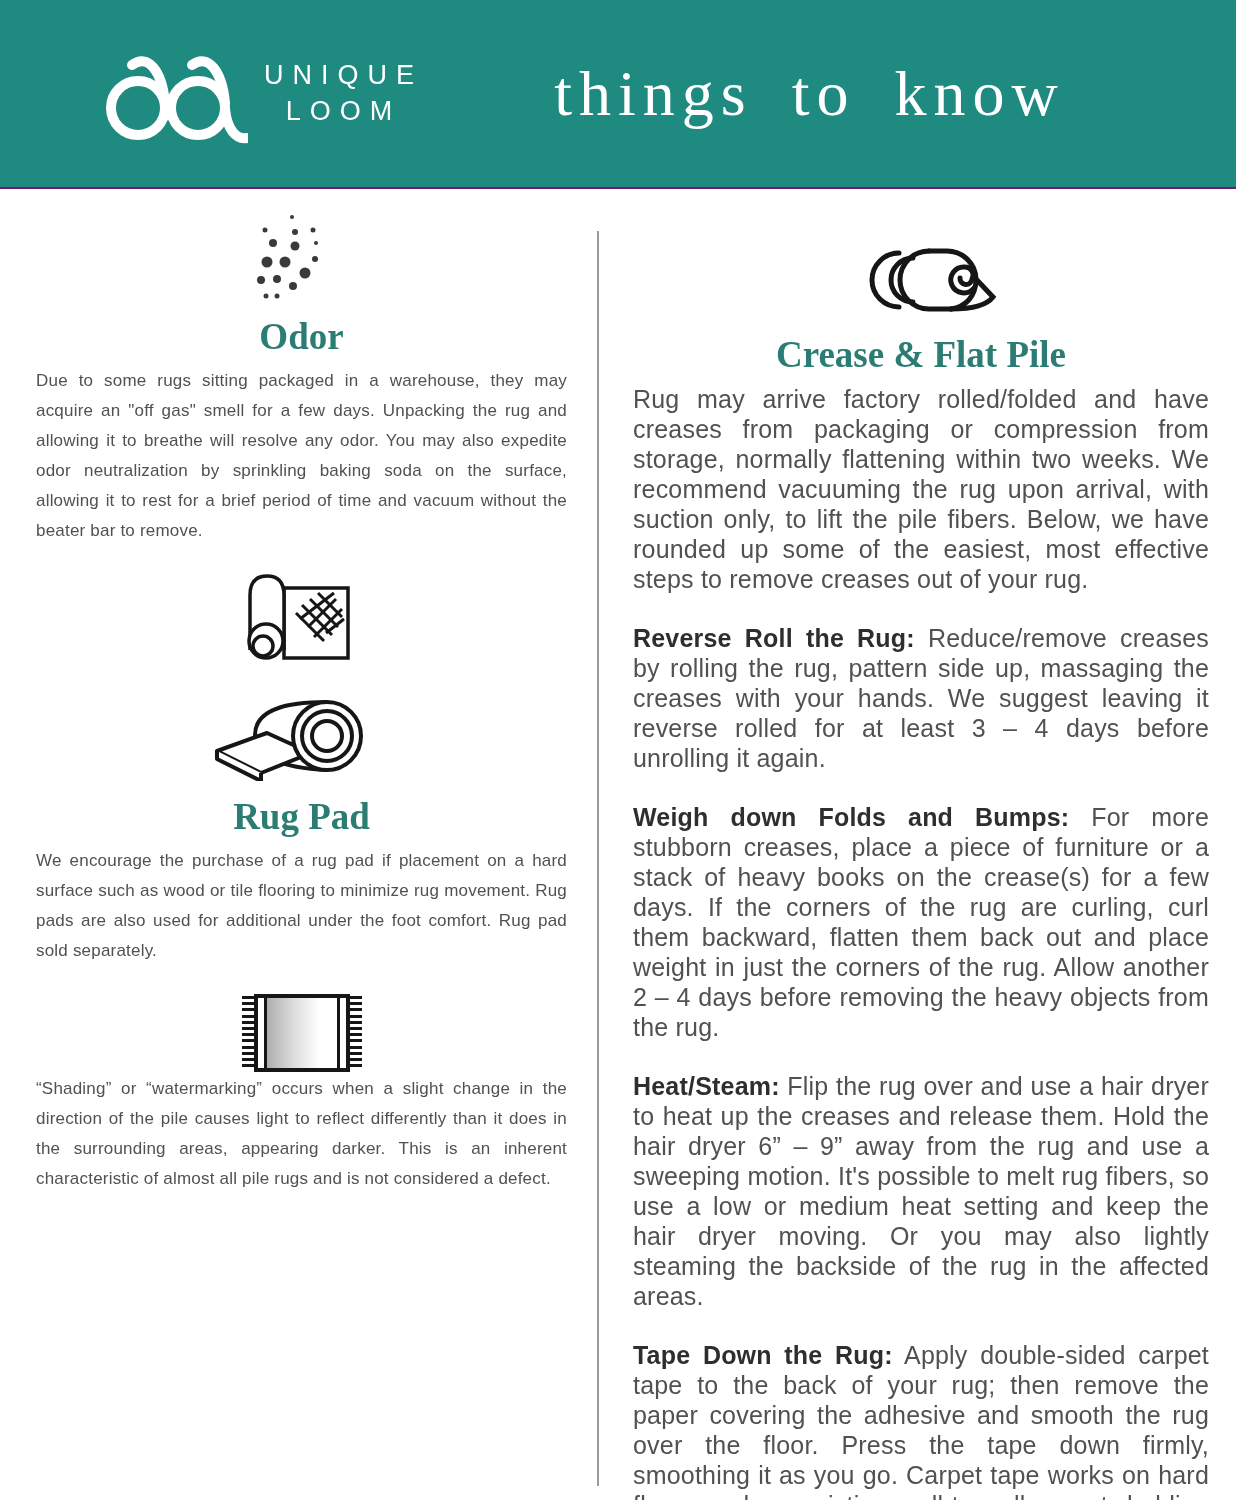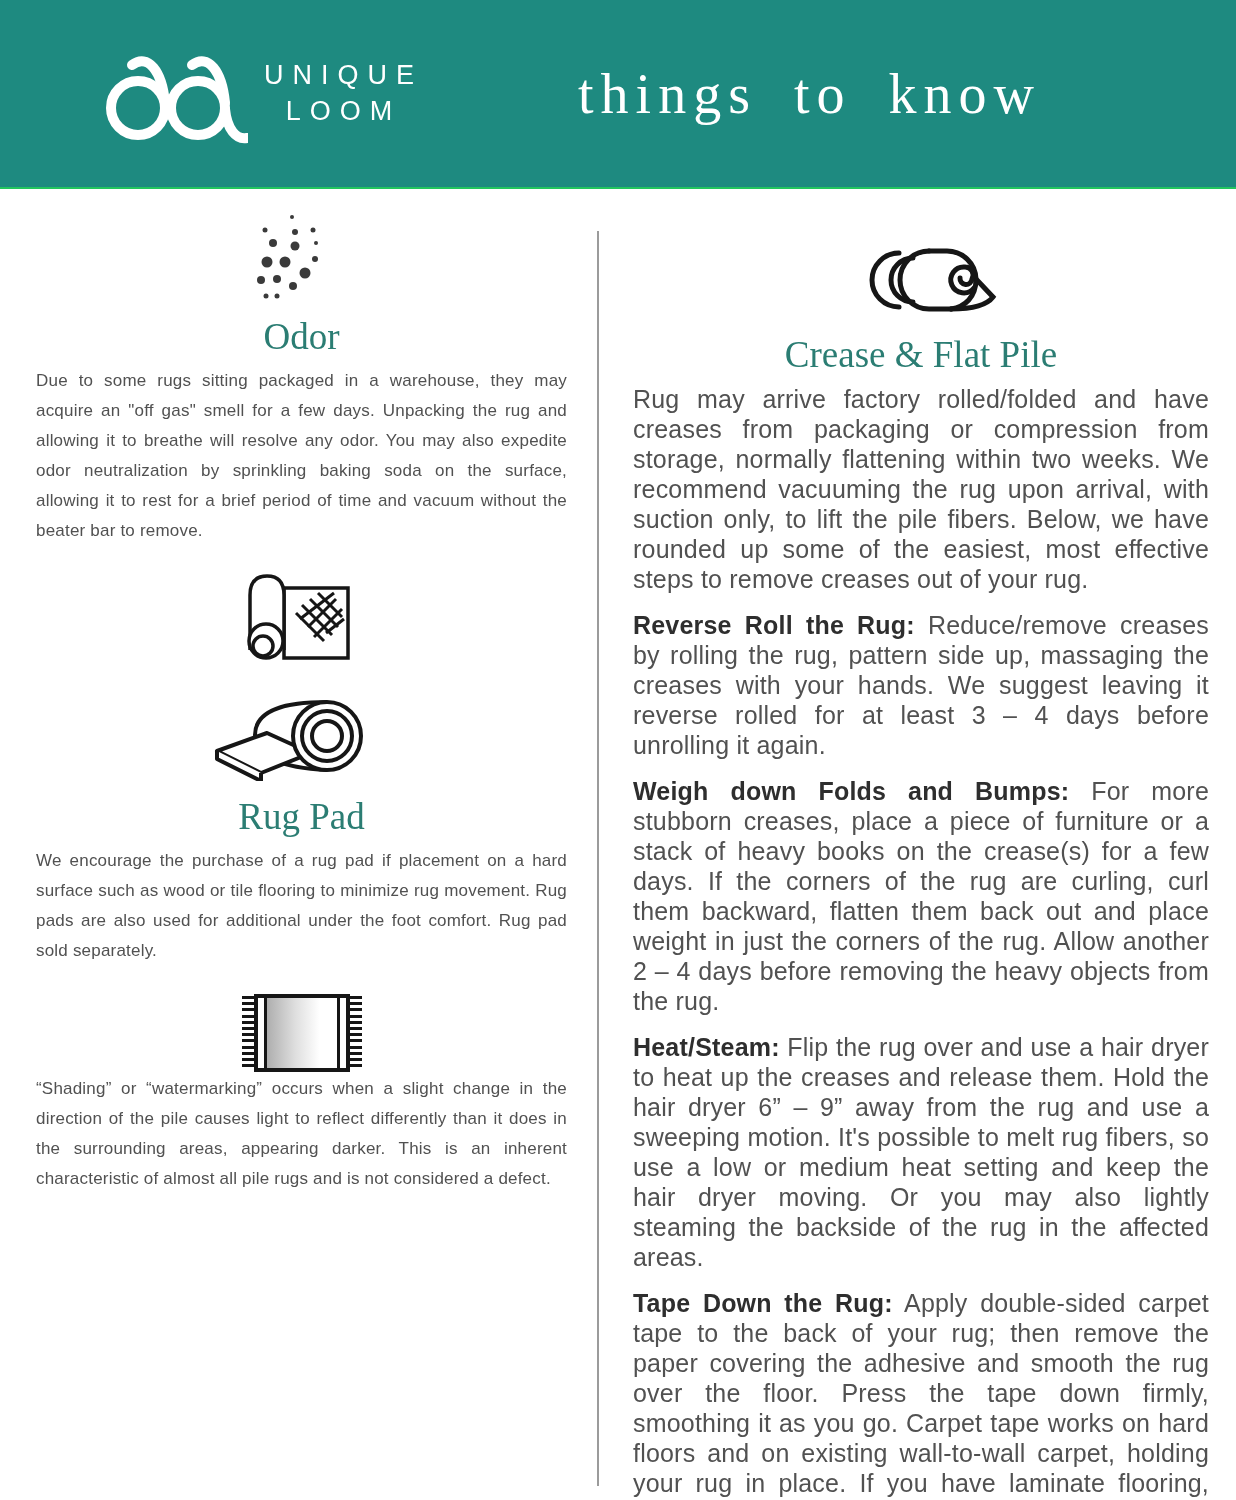--- a/index.html
+++ b/index.html
@@ -8,41 +8,41 @@
     background:#ffffff;
     font-family:"Liberation Sans", sans-serif;
     overflow:hidden;
     position:relative;
   }
 
   
   .banner {
     height:189px;
     background:#1e8a80;
-    border-bottom:2px solid #22c55e;
+    border-bottom:2px solid #701a75;
     display:flex; align-items:center;
     box-sizing:border-box;
   }
   .logo-wrap { display:flex; align-items:center; margin-left:98px; }
   .logo-svg { display:block; }
   .brand-text {
     color:#ffffff;
     font-size:27px;
     letter-spacing:9px;
     line-height:1.3;
     margin-left:16px;
     text-align:center;
     font-weight:400;
   }
   .page-title {
     flex:1;
     text-align:center;
     color:#ffffff;
     font-family:"Liberation Serif", serif;
-    font-size:56px;
+    font-size:64px;
     letter-spacing:7px;
     word-spacing:16px;
     font-weight:400;
     margin-right:40px;
     white-space:nowrap;
   }
 
   
   .content { display:flex; position:relative; }
   .v-divider {
@@ -52,33 +52,33 @@
   }
   .col-left  { width:531px; padding-left:36px; box-sizing:content-box; }
   .col-right { width:576px; padding-left:66px; box-sizing:content-box; }
 
   .icon-box { text-align:center; }
   .section-heading {
     font-family:"Liberation Serif", serif;
     font-size:37px;
     color:#2b7d73;
     text-align:center;
-    font-weight:400;
+    font-weight:700;
     margin:10px 0 8px 0;
   }
   .body-text {
     font-size:17px;
     line-height:30px;
     color:#515151;
     text-align:justify;
     letter-spacing:0.2px;
     margin:0;
   }
   .col-right .body-text { font-size:25px; }
-  .tip { margin-top:16px; }
+  .tip { margin-top:29px; }
   .tip-label { font-weight:bold; color:#2e2e2e; }
 
   
   .sec-odor      .icon-box { padding-top:20px; }
   .sec-threading .icon-box { padding-top:22px; }
   .sec-rugpad    .icon-box { padding-top:26px; }
   .sec-shading   .icon-box { padding-top:28px; }
   .sec-crease    .icon-box { padding-top:52px; }
 
   

